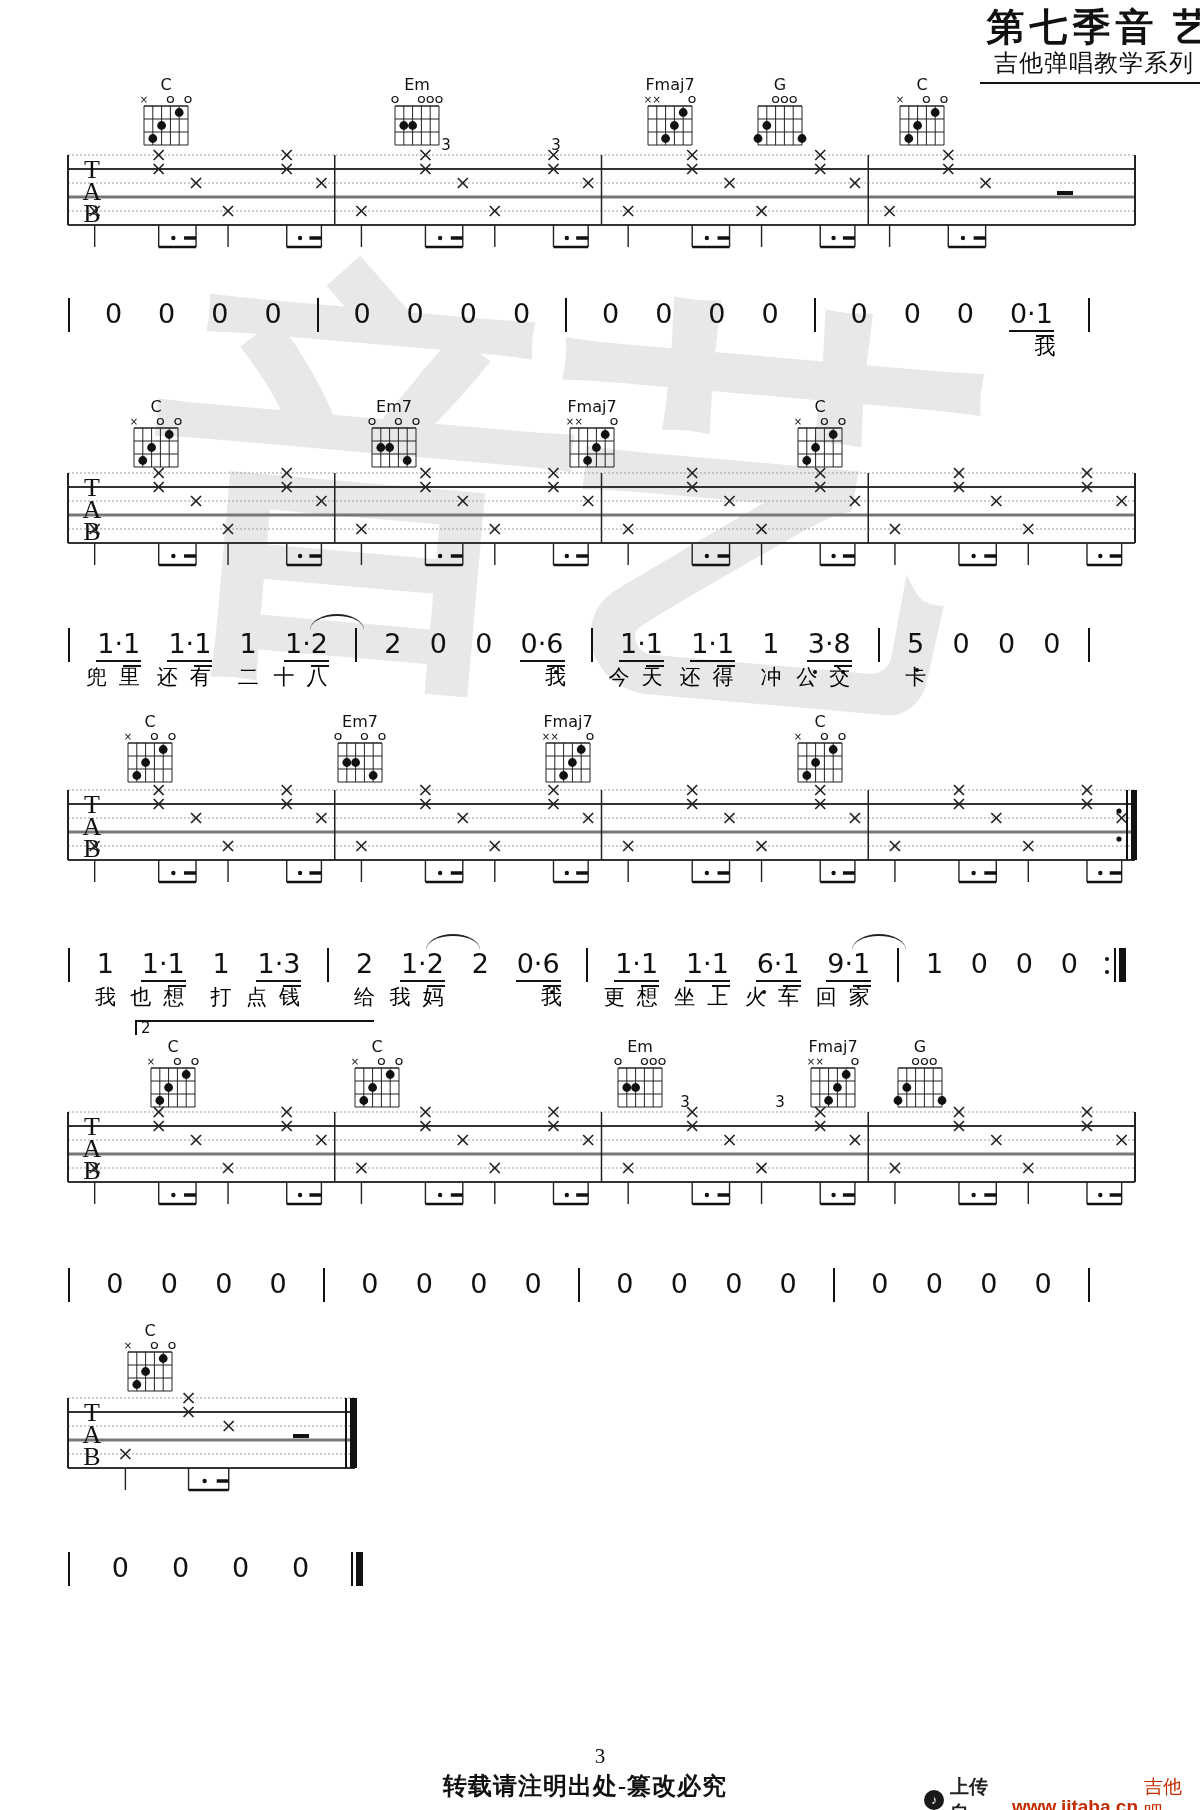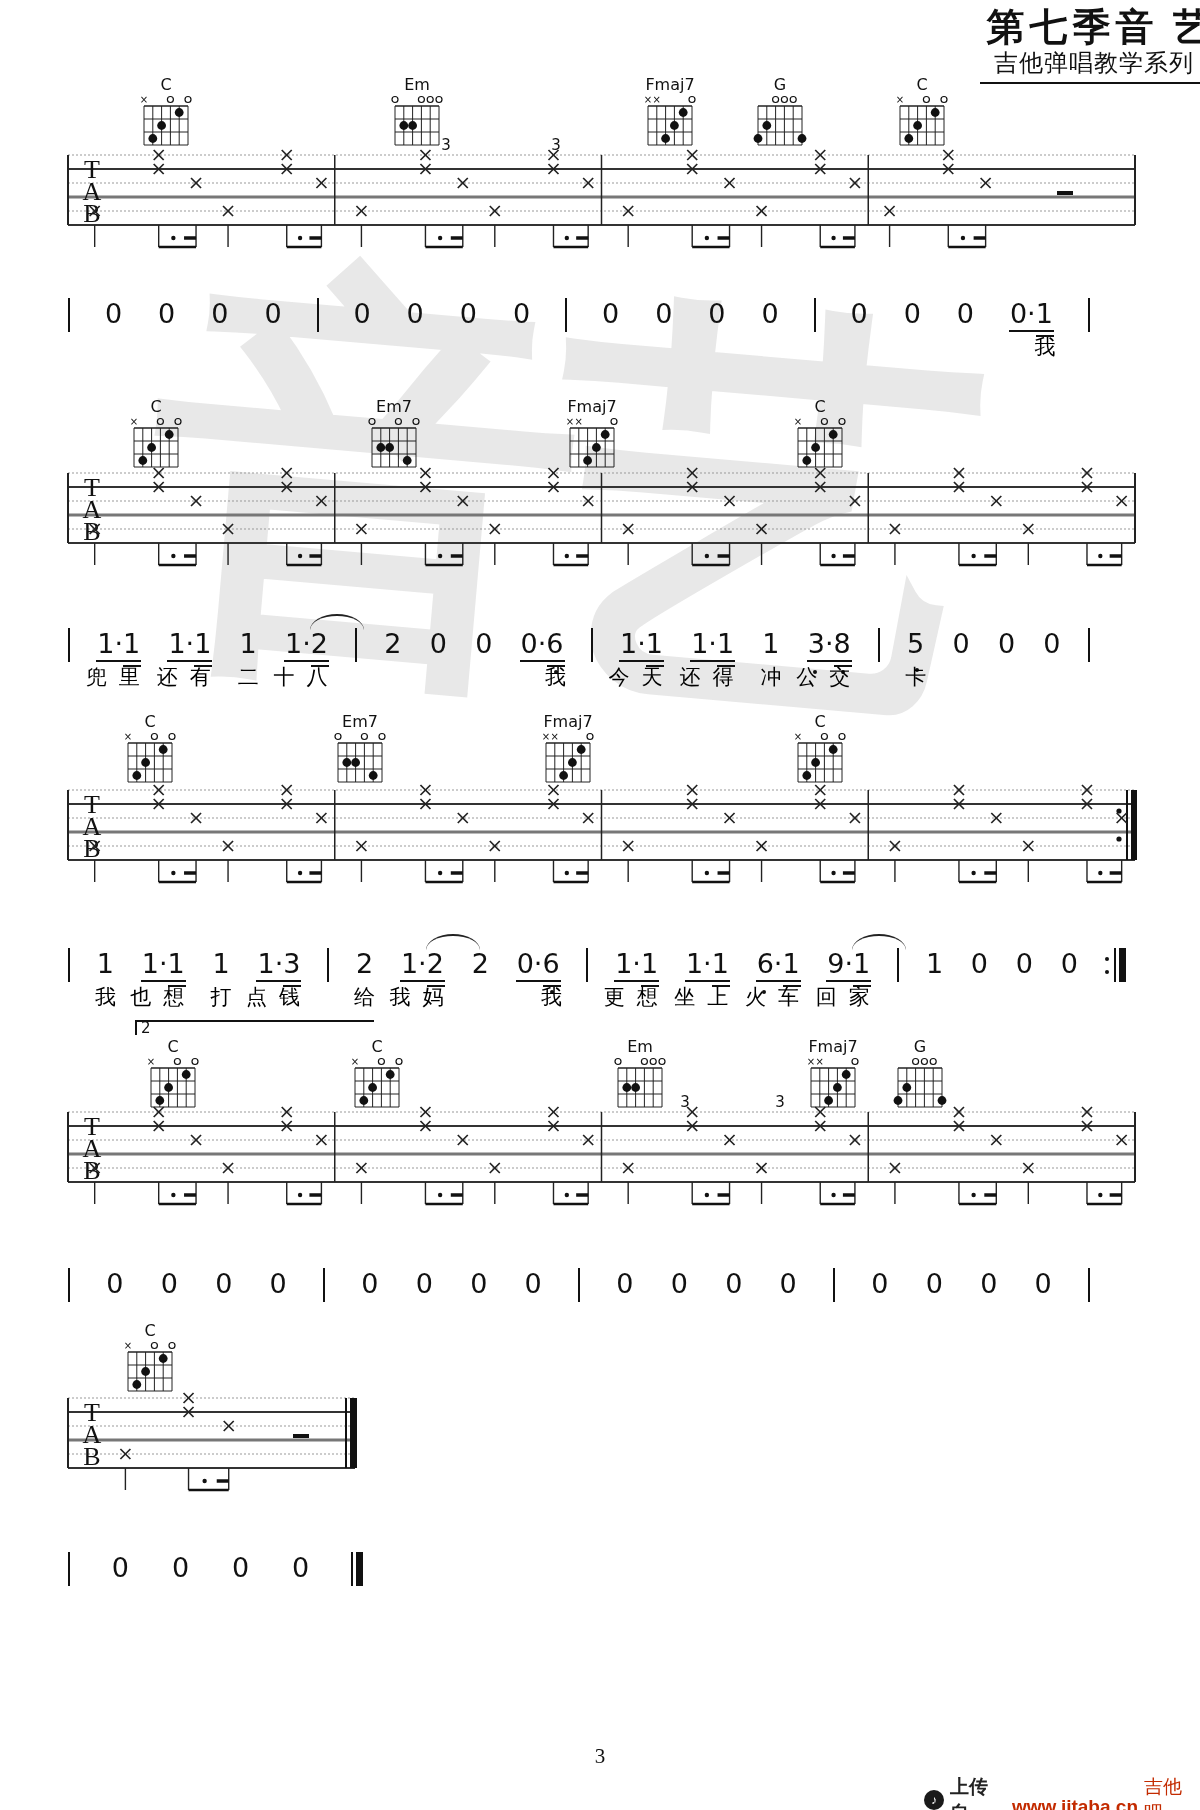--- a/index.html
+++ b/index.html
@@ -1061,19 +1061,20 @@
           <div class="thin"></div>
           <div class="thick"></div>
         </div>
       </div>
       <div class="volta" style="left: 135px; top: 1020px; width: 237px;">
         <span>2</span>
       </div>
     </div>
 
   <div class="pagenum">3</div>
+  <div class="notice">转载请注明出处-篡改必究</div>
   <div class="credit">
     <span class="logo">♪</span>
     <span class="up">上传自</span>
     <span class="site">www.jitaba.cn</span>
     <span class="sname">吉他吧</span>
   </div>
 </div>
 
 </body></html>

